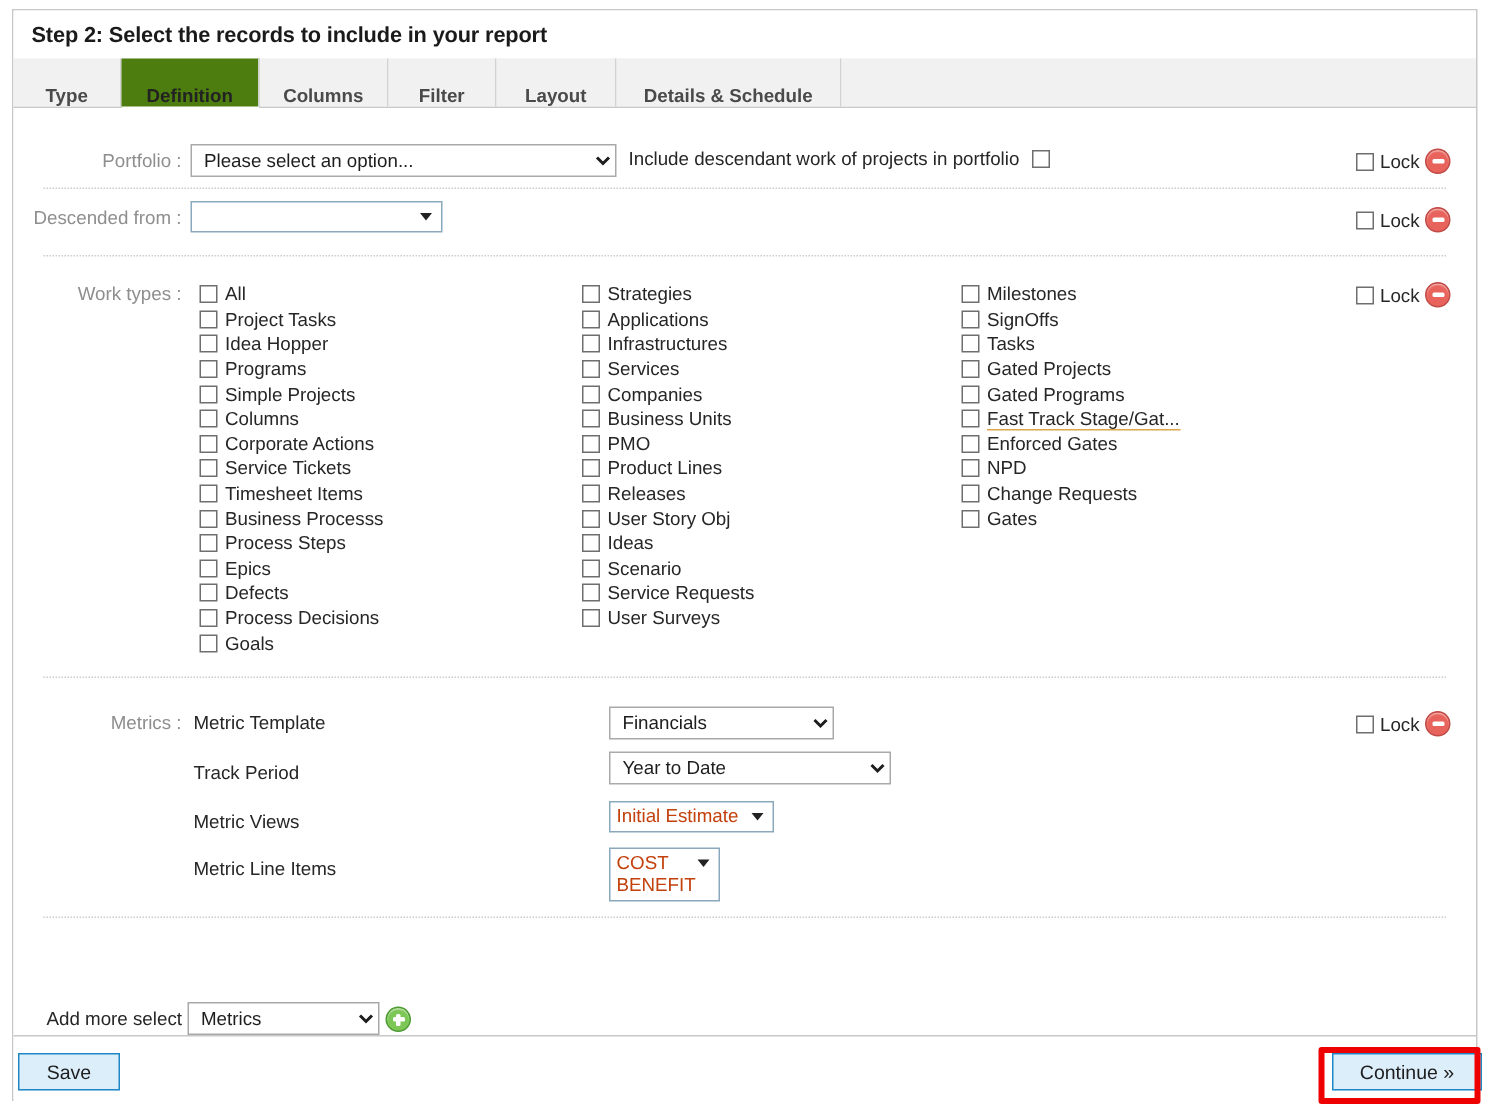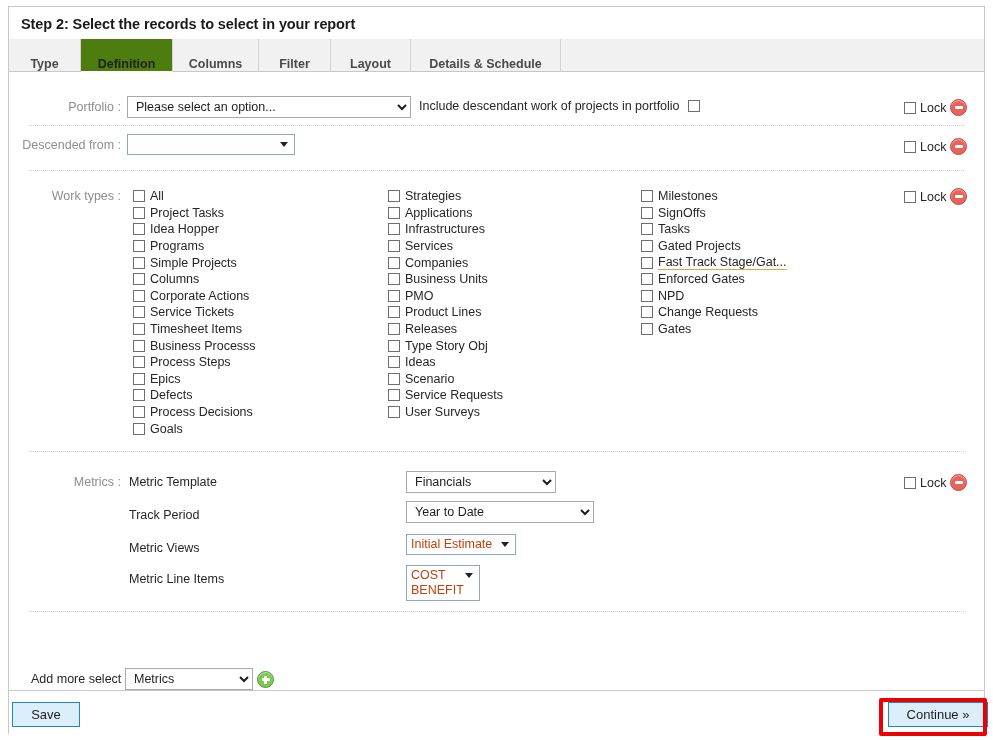--- a/index.html
+++ b/index.html
@@ -290,21 +290,21 @@
   }
 </style>
 </head>
 <body>
 
 <div id="app">
 
   <div class="frame"></div>
 
   <div class="title-bar">
-    <div class="title-text">Step 2: Select the records to select in your report</div>
+    <div class="title-text">Step 2: Select the records to include in your report</div>
   </div>
 
   <div class="tab-strip">
     <div class="tab tab-0">
       <span>Type</span>
     </div>
     <div class="tab tab-1 active">
       <span>Definition</span>
     </div>
     <div class="tab tab-2">
@@ -463,21 +463,21 @@
           <div class="cb-item">
             <span class="cb"></span>
             <span class="lbltxt">Product Lines</span>
           </div>
           <div class="cb-item">
             <span class="cb"></span>
             <span class="lbltxt">Releases</span>
           </div>
           <div class="cb-item">
             <span class="cb"></span>
-            <span class="lbltxt">Type Story Obj</span>
+            <span class="lbltxt">User Story Obj</span>
           </div>
           <div class="cb-item">
             <span class="cb"></span>
             <span class="lbltxt">Ideas</span>
           </div>
           <div class="cb-item">
             <span class="cb"></span>
             <span class="lbltxt">Scenario</span>
           </div>
           <div class="cb-item">
@@ -498,20 +498,24 @@
             <span class="cb"></span>
             <span class="lbltxt">SignOffs</span>
           </div>
           <div class="cb-item">
             <span class="cb"></span>
             <span class="lbltxt">Tasks</span>
           </div>
           <div class="cb-item">
             <span class="cb"></span>
             <span class="lbltxt">Gated Projects</span>
+          </div>
+          <div class="cb-item">
+            <span class="cb"></span>
+            <span class="lbltxt">Gated Programs</span>
           </div>
           <div class="cb-item">
             <span class="cb"></span>
             <span class="lbltxt truncated">Fast Track Stage/Gat...</span>
           </div>
           <div class="cb-item">
             <span class="cb"></span>
             <span class="lbltxt">Enforced Gates</span>
           </div>
           <div class="cb-item">

